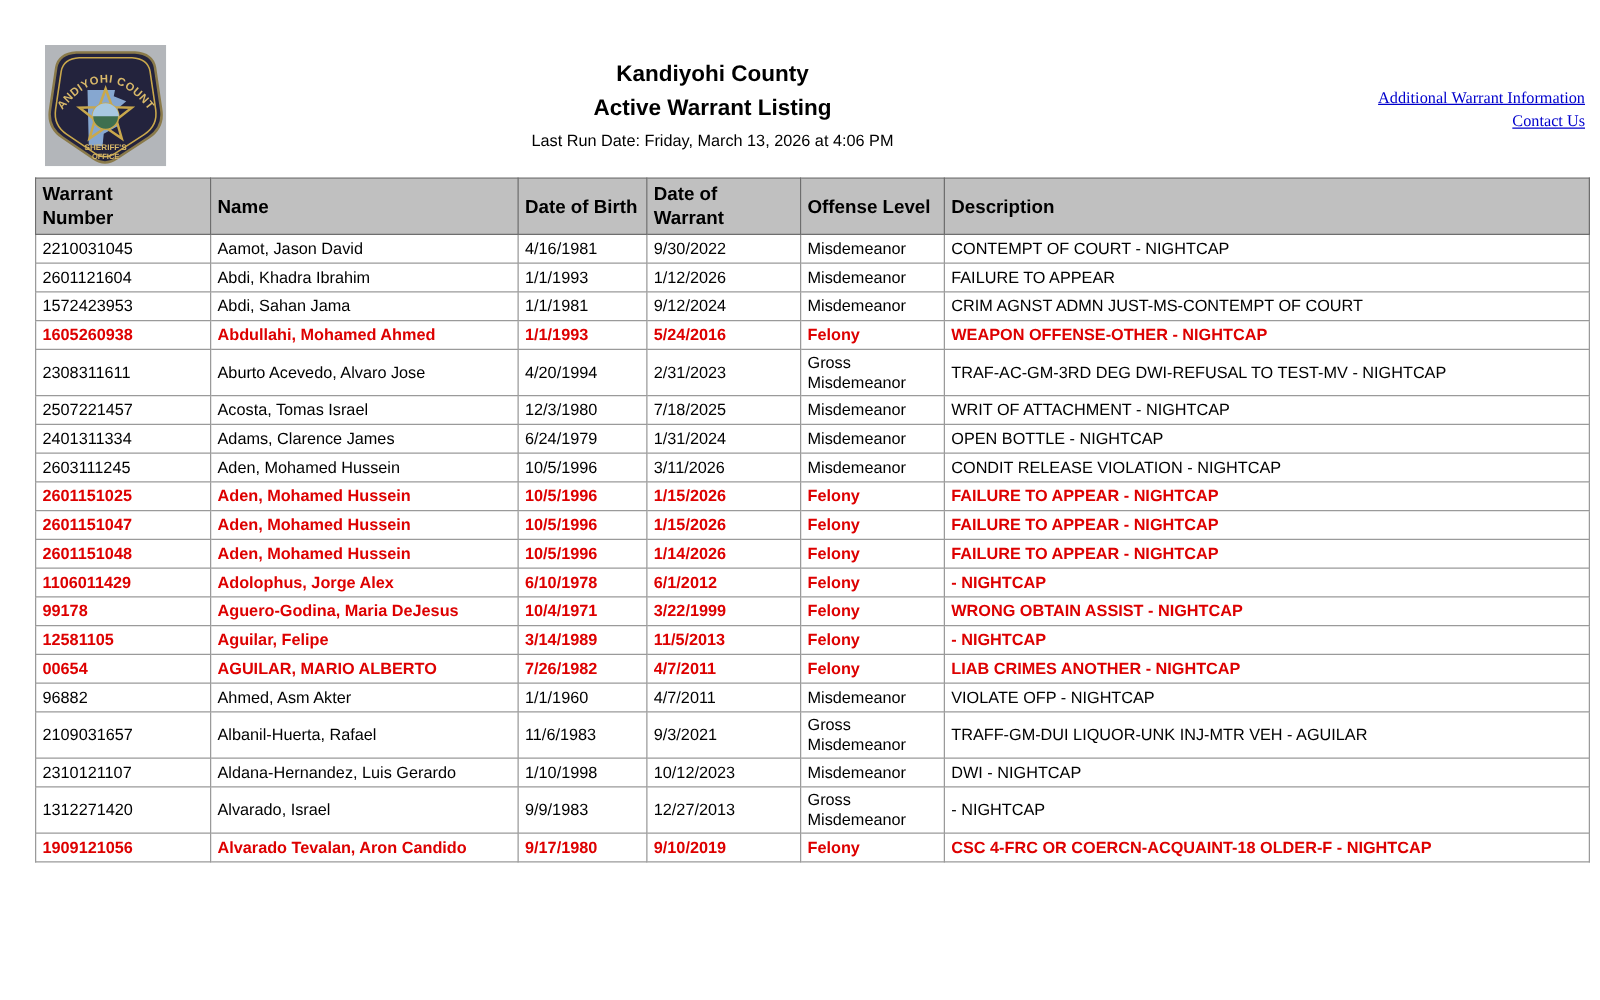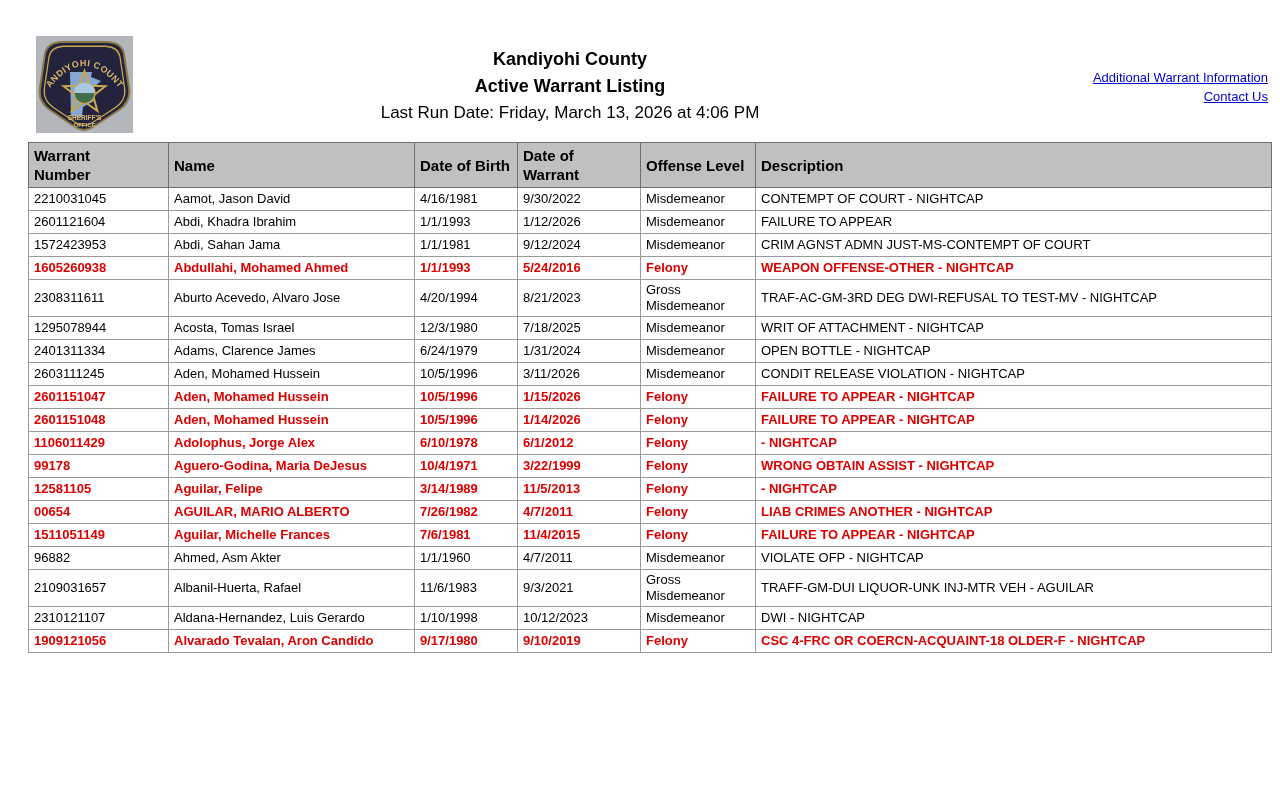--- a/index.html
+++ b/index.html
@@ -5,22 +5,22 @@
   html,body{margin:0;padding:0;}
   body{
     width:1280px;height:800px;overflow:hidden;background:#ffffff;
     font-family:"Liberation Sans", sans-serif;color:#000;
   }
   
   .page-header{position:relative;height:100px;margin-top:36px;}
   .logo-box{position:absolute;left:36px;top:0;width:97px;height:97px;}
   .titles{position:absolute;left:280px;top:10px;width:580px;text-align:center;}
   .title-line{font-size:18px;font-weight:bold;line-height:27px;}
-  .last-run{font-size:17px;line-height:20px;margin-top:3px;}
-  .header-links{position:absolute;right:12px;top:32px;text-align:right;font-size:13px;line-height:19px;}
+  .last-run{font-size:13px;line-height:20px;margin-top:3px;}
+  .header-links{position:absolute;right:12px;top:32px;text-align:right;font-size:13px;line-height:19px;font-family:Liberation Serif, serif;}
   .header-links a{color:#0000cc;text-decoration:underline;display:block;cursor:pointer;}
   
   table.warrants{
     border-collapse:collapse;table-layout:fixed;
     width:1244px;margin:6px 0 0 28px;
   }
   table.warrants th{
     background:#c0c0c0;border:1px solid #6e6e6e;
     font-size:15px;font-weight:bold;text-align:left;
     padding:3px 5px;vertical-align:middle;line-height:19px;
@@ -119,26 +119,26 @@
         <td>Abdullahi, Mohamed Ahmed</td>
         <td>1/1/1993</td>
         <td>5/24/2016</td>
         <td>Felony</td>
         <td>WEAPON OFFENSE-OTHER - NIGHTCAP</td>
       </tr>
       <tr>
         <td>2308311611</td>
         <td>Aburto Acevedo, Alvaro Jose</td>
         <td>4/20/1994</td>
-        <td>8/21/2023</td>
+        <td>2/31/2023</td>
         <td>Gross Misdemeanor</td>
         <td>TRAF-AC-GM-3RD DEG DWI-REFUSAL TO TEST-MV - NIGHTCAP</td>
       </tr>
       <tr>
-        <td>1295078944</td>
+        <td>2507221457</td>
         <td>Acosta, Tomas Israel</td>
         <td>12/3/1980</td>
         <td>7/18/2025</td>
         <td>Misdemeanor</td>
         <td>WRIT OF ATTACHMENT - NIGHTCAP</td>
       </tr>
       <tr>
         <td>2401311334</td>
         <td>Adams, Clarence James</td>
         <td>6/24/1979</td>
@@ -148,20 +148,28 @@
       </tr>
       <tr>
         <td>2603111245</td>
         <td>Aden, Mohamed Hussein</td>
         <td>10/5/1996</td>
         <td>3/11/2026</td>
         <td>Misdemeanor</td>
         <td>CONDIT RELEASE VIOLATION - NIGHTCAP</td>
       </tr>
       <tr class="felony">
+        <td>2601151025</td>
+        <td>Aden, Mohamed Hussein</td>
+        <td>10/5/1996</td>
+        <td>1/15/2026</td>
+        <td>Felony</td>
+        <td>FAILURE TO APPEAR - NIGHTCAP</td>
+      </tr>
+      <tr class="felony">
         <td>2601151047</td>
         <td>Aden, Mohamed Hussein</td>
         <td>10/5/1996</td>
         <td>1/15/2026</td>
         <td>Felony</td>
         <td>FAILURE TO APPEAR - NIGHTCAP</td>
       </tr>
       <tr class="felony">
         <td>2601151048</td>
         <td>Aden, Mohamed Hussein</td>
@@ -194,28 +202,20 @@
         <td>Felony</td>
         <td>- NIGHTCAP</td>
       </tr>
       <tr class="felony">
         <td>00654</td>
         <td>AGUILAR, MARIO ALBERTO</td>
         <td>7/26/1982</td>
         <td>4/7/2011</td>
         <td>Felony</td>
         <td>LIAB CRIMES ANOTHER - NIGHTCAP</td>
-      </tr>
-      <tr class="felony">
-        <td>1511051149</td>
-        <td>Aguilar, Michelle Frances</td>
-        <td>7/6/1981</td>
-        <td>11/4/2015</td>
-        <td>Felony</td>
-        <td>FAILURE TO APPEAR - NIGHTCAP</td>
       </tr>
       <tr>
         <td>96882</td>
         <td>Ahmed, Asm Akter</td>
         <td>1/1/1960</td>
         <td>4/7/2011</td>
         <td>Misdemeanor</td>
         <td>VIOLATE OFP - NIGHTCAP</td>
       </tr>
       <tr>
@@ -227,20 +227,28 @@
         <td>TRAFF-GM-DUI LIQUOR-UNK INJ-MTR VEH - AGUILAR</td>
       </tr>
       <tr>
         <td>2310121107</td>
         <td>Aldana-Hernandez, Luis Gerardo</td>
         <td>1/10/1998</td>
         <td>10/12/2023</td>
         <td>Misdemeanor</td>
         <td>DWI - NIGHTCAP</td>
       </tr>
+      <tr>
+        <td>1312271420</td>
+        <td>Alvarado, Israel</td>
+        <td>9/9/1983</td>
+        <td>12/27/2013</td>
+        <td>Gross Misdemeanor</td>
+        <td>- NIGHTCAP</td>
+      </tr>
       <tr class="felony">
         <td>1909121056</td>
         <td>Alvarado Tevalan, Aron Candido</td>
         <td>9/17/1980</td>
         <td>9/10/2019</td>
         <td>Felony</td>
         <td>CSC 4-FRC OR COERCN-ACQUAINT-18 OLDER-F - NIGHTCAP</td>
       </tr>
     </tbody>
 </table>

